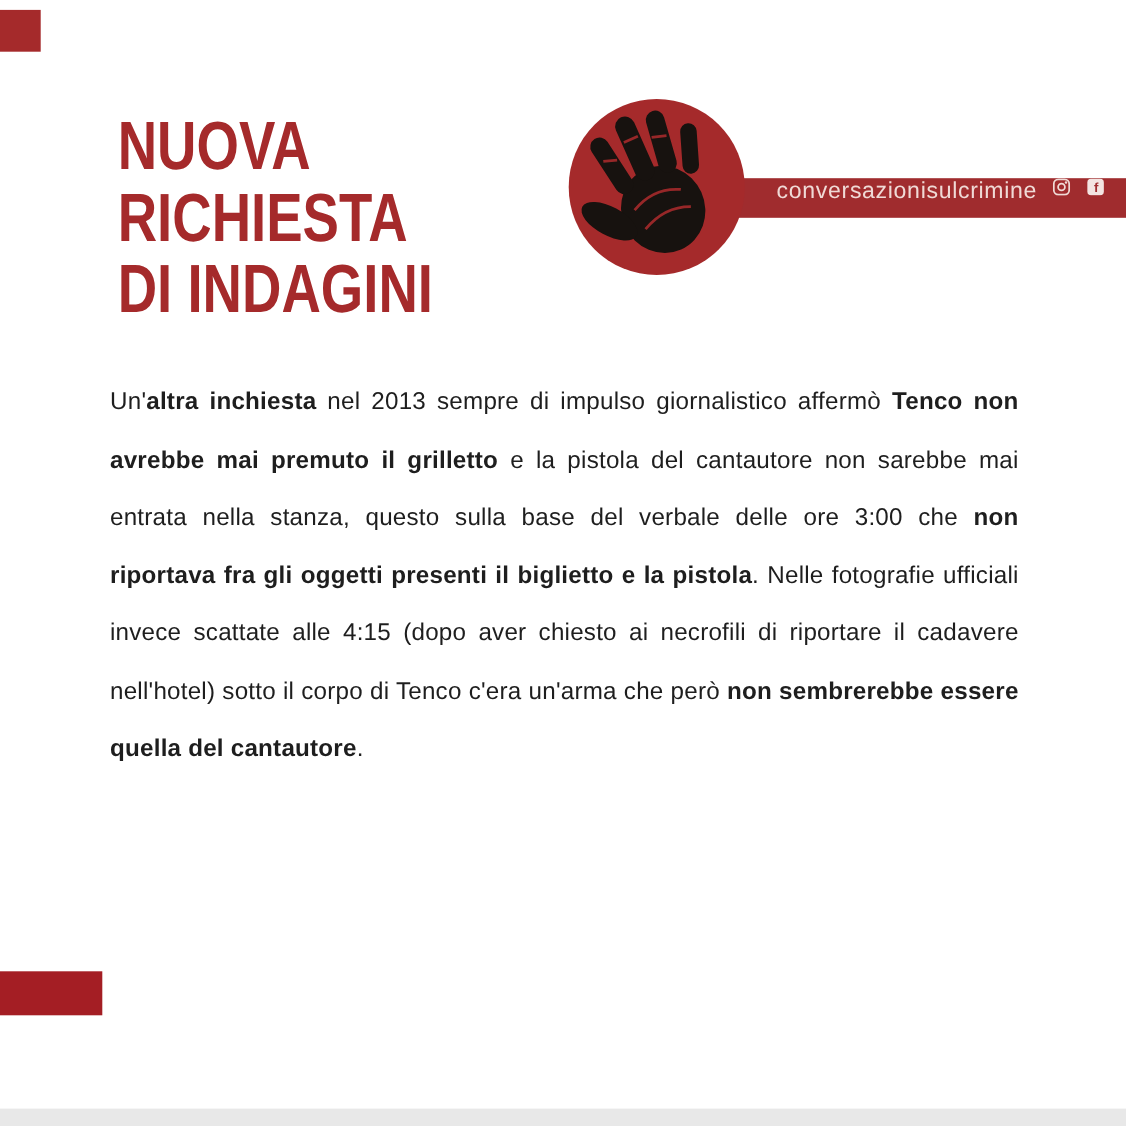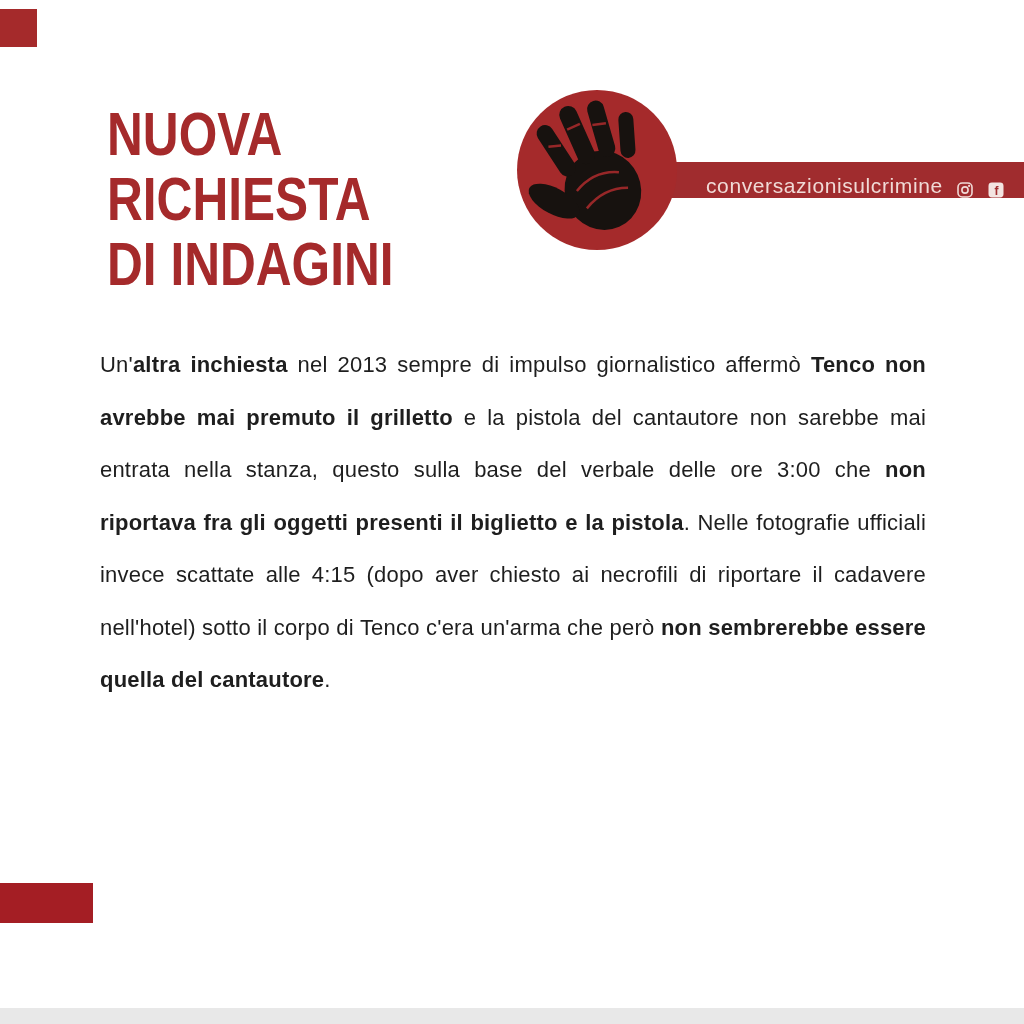--- a/index.html
+++ b/index.html
@@ -43,21 +43,21 @@
     background:var(--accent-red);
     border-radius:50%;
     z-index:2;
   }
   .logo-circle svg{position:absolute;left:0;top:0;}
   
   .ribbon{
     position:absolute;left:600px;top:162px;width:424px;height:36px;
     background:var(--ribbon-red);
     z-index:1;
-    display:flex;align-items:flex-end;
+    display:flex;align-items:flex-start;
   }
   .ribbon .handle{
     margin-left:106px;
     color:var(--ribbon-text);
     font-size:21px;
     letter-spacing:0.6px;
   }
   .ribbon .socials{
     margin-left:auto;margin-right:20px;
     display:flex;align-items:center;gap:15px;

